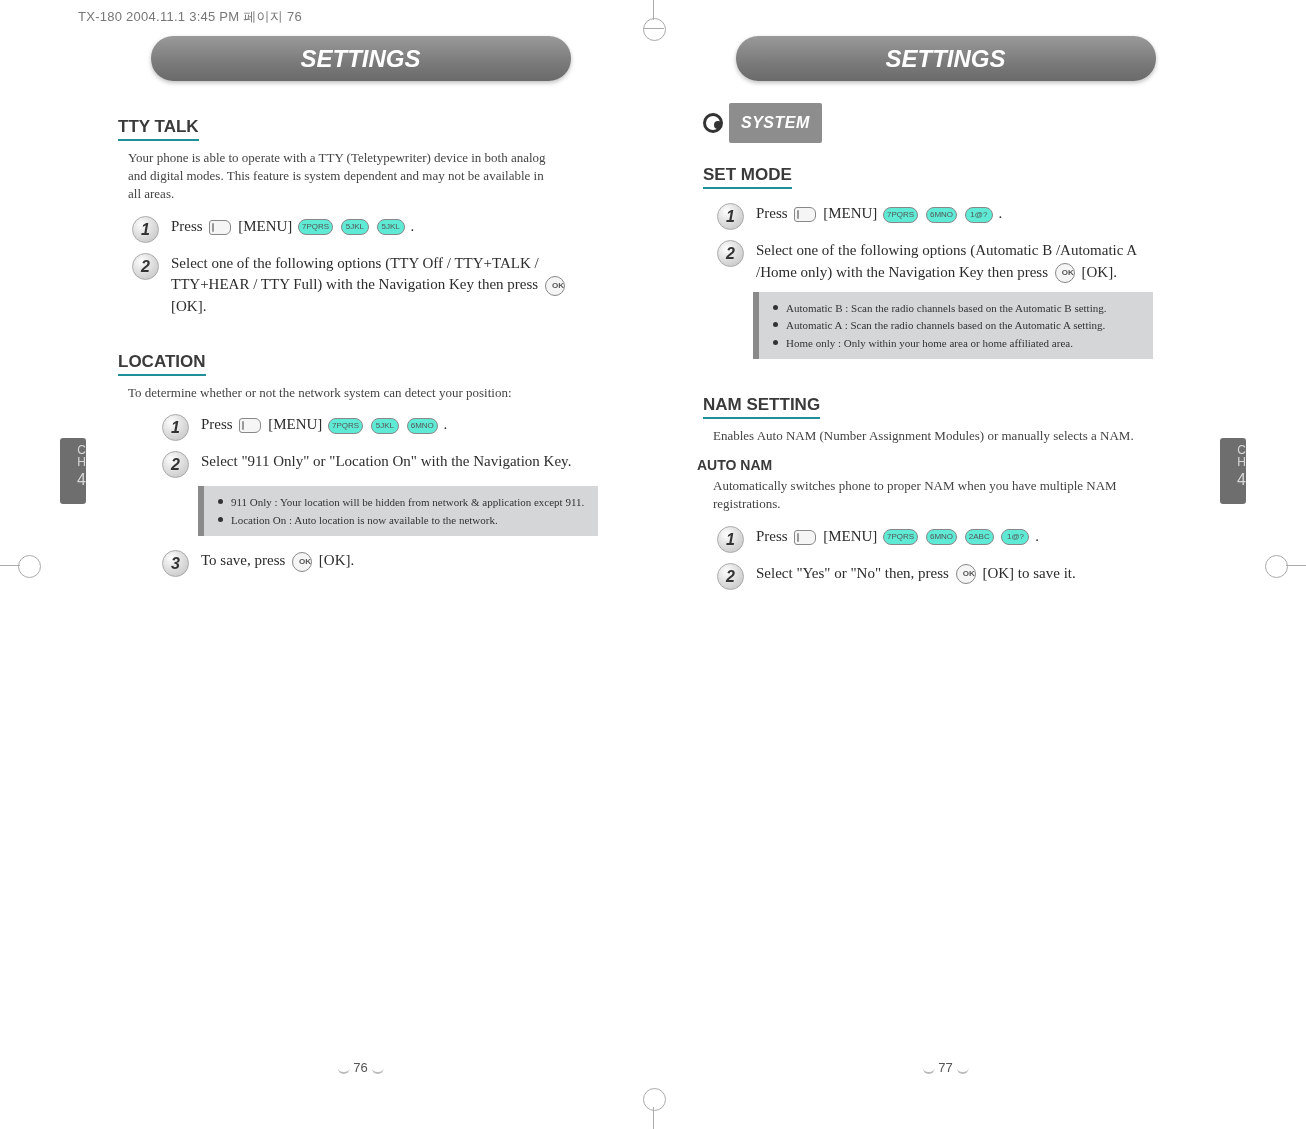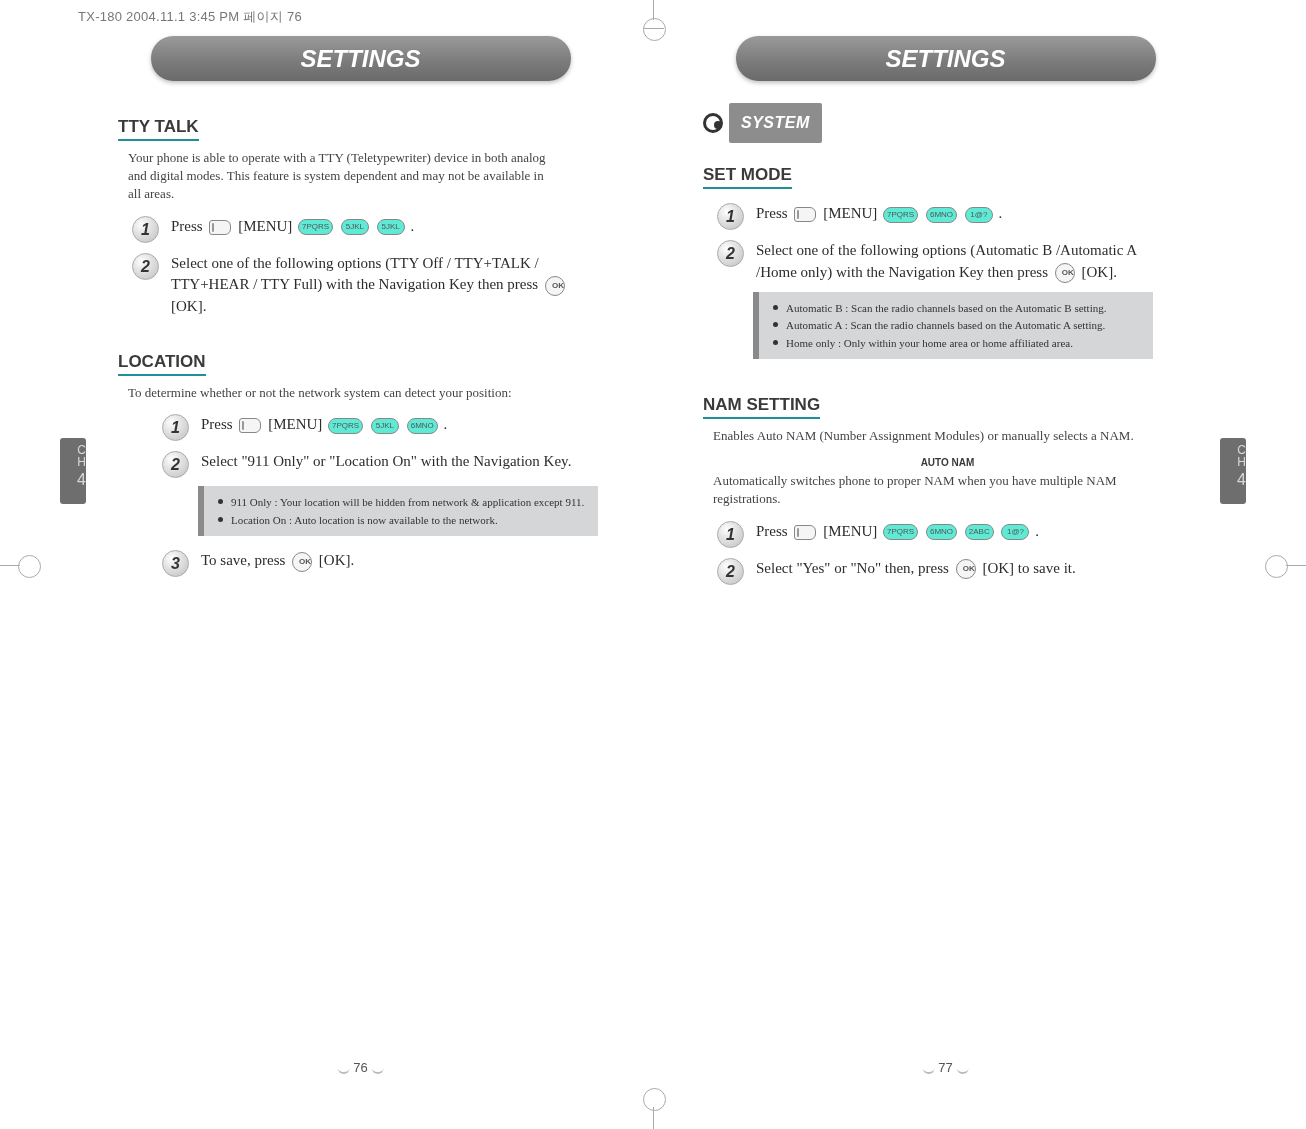--- a/index.html
+++ b/index.html
@@ -74,24 +74,23 @@
     font-size:17px;
     color:#3a3a3a;
     margin:14px 0 4px 10px;
     border-bottom:2px solid var(--teal);
     display:inline-block;
     padding-bottom:2px;
   }
   .sub-heading{
     font-family:"Arial",sans-serif;
     font-weight:bold;
-    font-size:10px;
+    font-size:14px;
     color:#3a3a3a;
     margin:12px 0 4px 4px;
-    text-align:center;
   }
   .body-text{
     font-size:13px;
     line-height:1.4;
     color:#444;
     margin:4px 10px 12px 20px;
     max-width:430px;
   }
   .step-row{
     display:flex;

